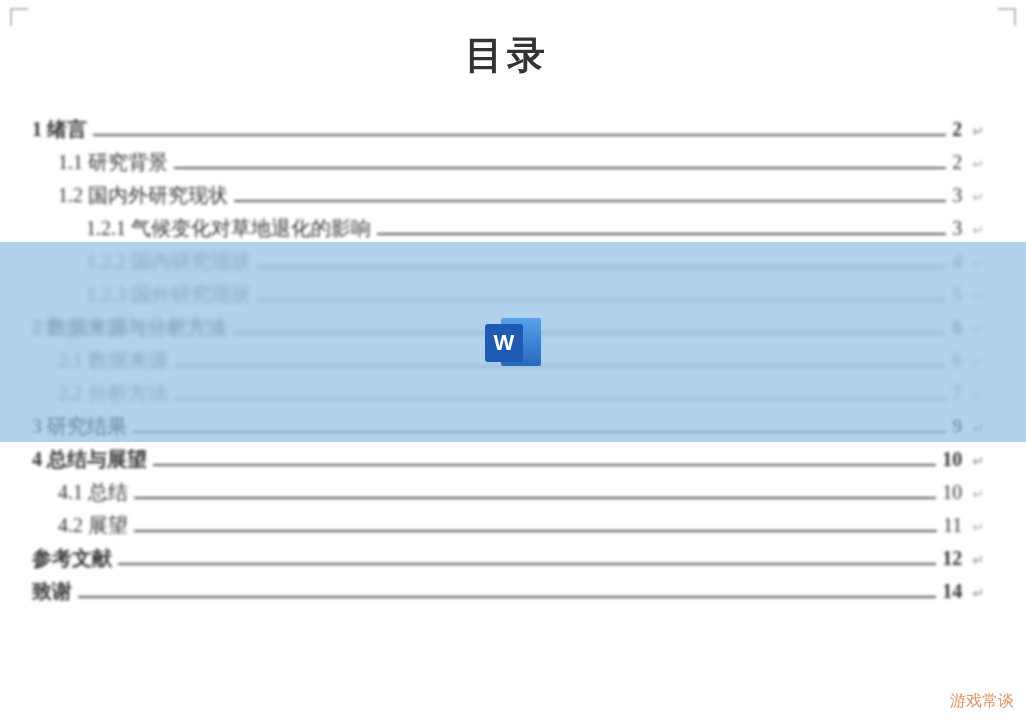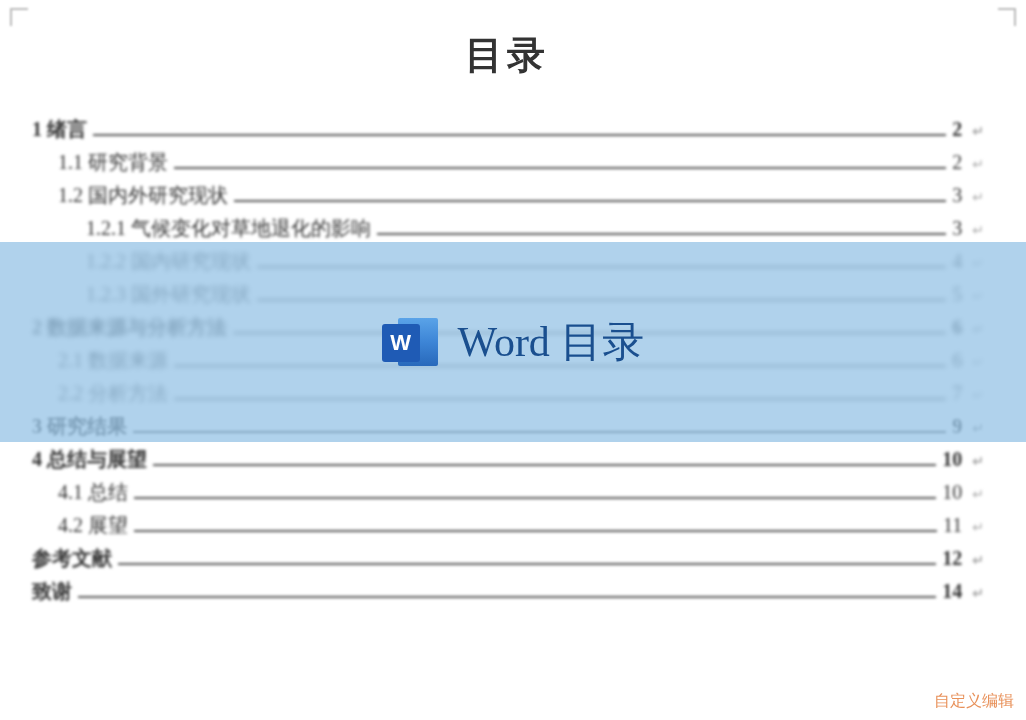--- a/index.html
+++ b/index.html
@@ -237,18 +237,17 @@
         <span class="para-mark">↵</span>
       </div>
     </div>
 
   <div class="overlay-band">
     <div class="overlay-row1">
       <div class="word-icon">
         <div class="word-icon-back"></div>
         <div class="word-icon-front">W</div>
       </div>
-      <div class="overlay-title">Word 目录</div>
     </div>
   </div>
 
-  <div class="watermark">自定义编辑</div>
+  <div class="watermark">游戏常谈</div>
 </div>
 
 </body></html>

